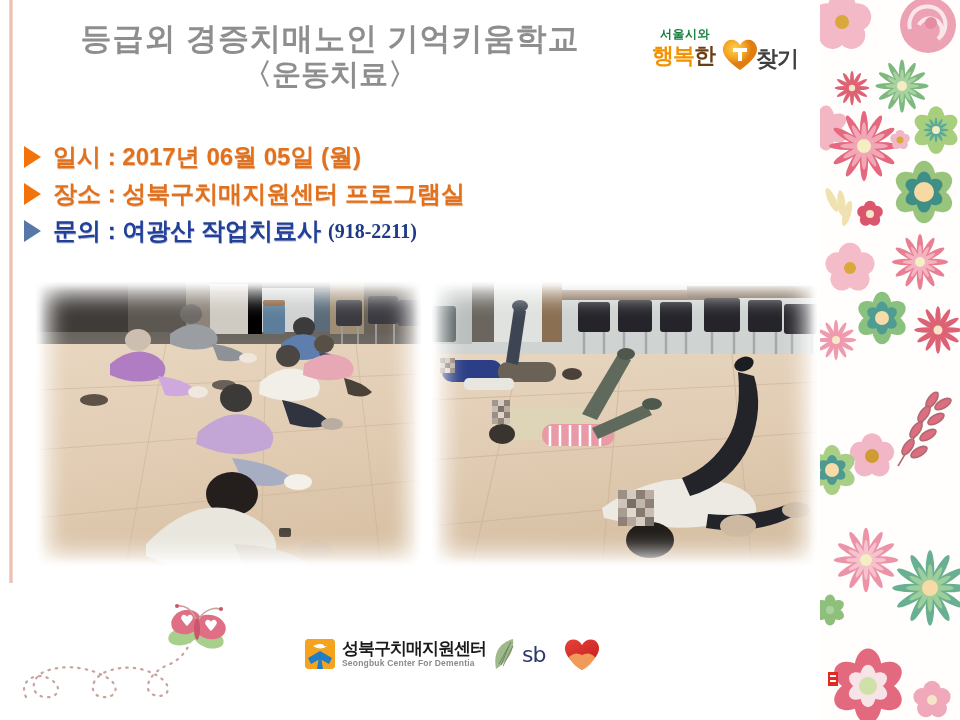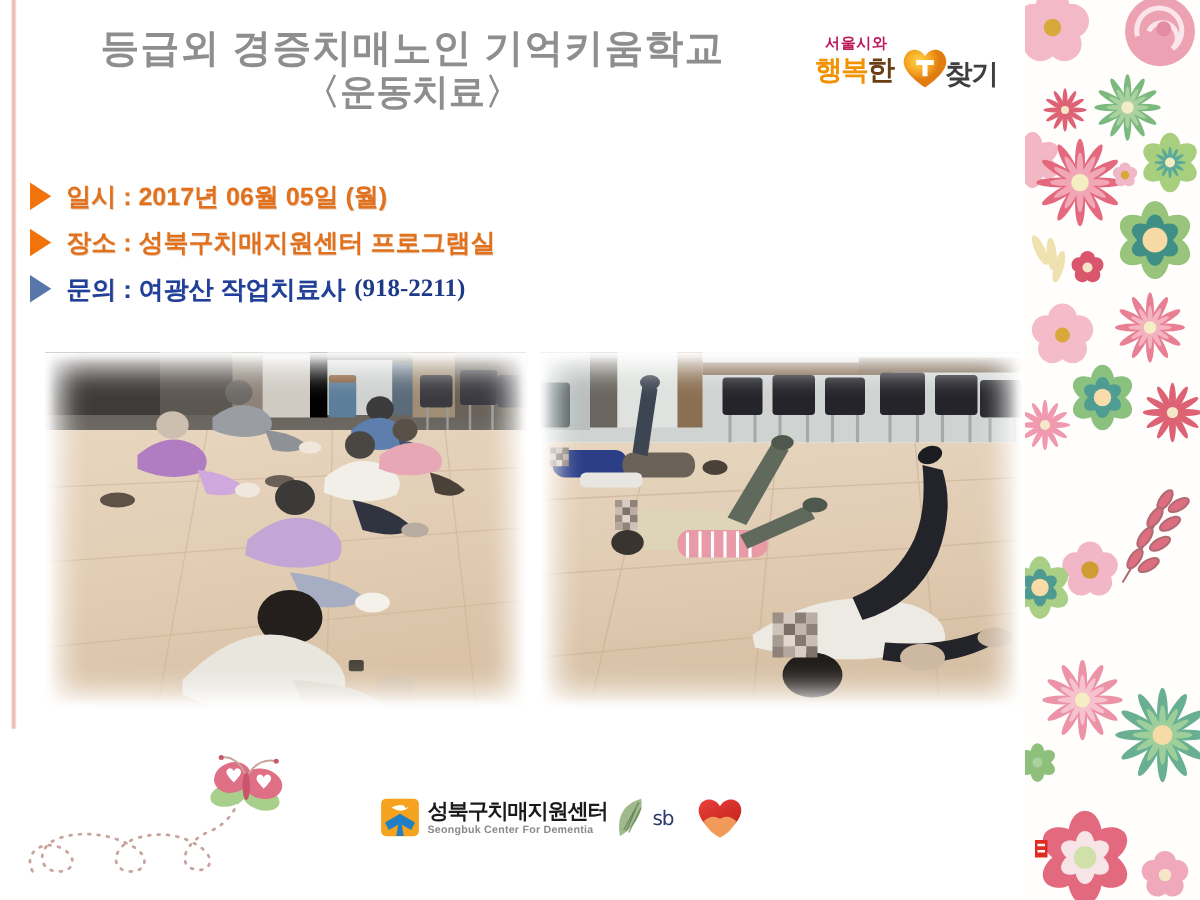--- a/index.html
+++ b/index.html
@@ -22,37 +22,37 @@
 
   
   .title-wrap{position:absolute;left:0;top:22px;width:660px;text-align:center;}
   .title-line1{font-size:31px;font-weight:bold;color:#8e8e8e;letter-spacing:1px;
     line-height:1.12;white-space:nowrap;}
   .title-line2{font-size:29px;font-weight:bold;color:#8e8e8e;line-height:1.2;
     margin-top:0;}
 
   
   .seoul-logo{position:absolute;left:652px;top:26px;width:170px;height:56px;}
-  .seoul-top{position:absolute;left:8px;top:0px;font-size:12px;color:#be185d;
+  .seoul-top{position:absolute;left:8px;top:0px;font-size:12px;color:#15803d;
     font-weight:bold;letter-spacing:.5px;}
   .seoul-main{position:absolute;left:0px;top:15px;font-size:22px;font-weight:bold;
     color:#f39200;letter-spacing:-1px;white-space:nowrap;}
   .seoul-main .dark{color:#6b3d12;}
   .seoul-heart{position:absolute;left:68px;top:10px;width:40px;height:36px;}
   .seoul-tail{position:absolute;left:104px;top:18px;font-size:22px;font-weight:bold;
     color:#3f3f3f;letter-spacing:-1px;}
 
   
   .bullets{position:absolute;left:24px;top:140px;width:600px;}
   .bullet-row{display:flex;align-items:center;height:34px;margin-bottom:3px;}
   .tri{width:0;height:0;border-top:11px solid transparent;
     border-bottom:11px solid transparent;border-left:17px solid #f2730c;
     margin-right:12px;flex:0 0 auto;}
   .tri.blue{border-left-color:#5777a8;}
-  .btxt{font-size:20px;font-weight:bold;color:#e2711d;letter-spacing:0px;
+  .btxt{font-size:24px;font-weight:bold;color:#e2711d;letter-spacing:0px;
     white-space:nowrap;text-shadow:.5px .5px 0 rgba(180,90,20,.35);}
   .btxt.blue{color:#21409a;text-shadow:.5px .5px 0 rgba(20,40,110,.35);}
   .phone{font-size:20px;font-weight:bold;color:#1c3a86;margin-left:7px;
     font-family:"Liberation Serif","DejaVu Serif",serif;}
 
   
   .photo{position:absolute;overflow:hidden;background:#fff;}
   .photo .inner{position:absolute;inset:0;}
   .photo .vig{position:absolute;inset:0;pointer-events:none;
     box-shadow:inset 0 0 22px 12px #ffffff, inset 0 0 7px 3px #ffffff;}
@@ -68,21 +68,21 @@
   .logo-grp{display:flex;align-items:center;gap:7px;}
   .sb-mark{width:30px;height:30px;border-radius:4px;background:#f5a21e;
     position:relative;overflow:hidden;flex:0 0 auto;}
   .sb-txt-kr{font-size:17px;font-weight:bold;color:#1a1a1a;letter-spacing:-1px;
     line-height:1.05;white-space:nowrap;}
   .sb-txt-en{font-size:8.5px;font-weight:bold;color:#8a8a8a;letter-spacing:.2px;
     white-space:nowrap;}
   .li-txt-kr{font-size:17px;font-weight:bold;color:#1a1a1a;letter-spacing:-1px;
     line-height:1.05;white-space:nowrap;}
   .li-txt-en{font-size:8px;color:#b23a2c;letter-spacing:.1px;white-space:nowrap;}
-  .sb-word{font-size:16px;color:#2b3a6b;font-weight:500;letter-spacing:-1px;
+  .sb-word{font-size:22px;color:#2b3a6b;font-weight:500;letter-spacing:-1px;
     font-family:"DejaVu Sans",sans-serif;}
 </style>
 </head>
 <body>
 
 <div id="slide">
 
   <div class="left-rule"></div>
 
   <div class="floral">

